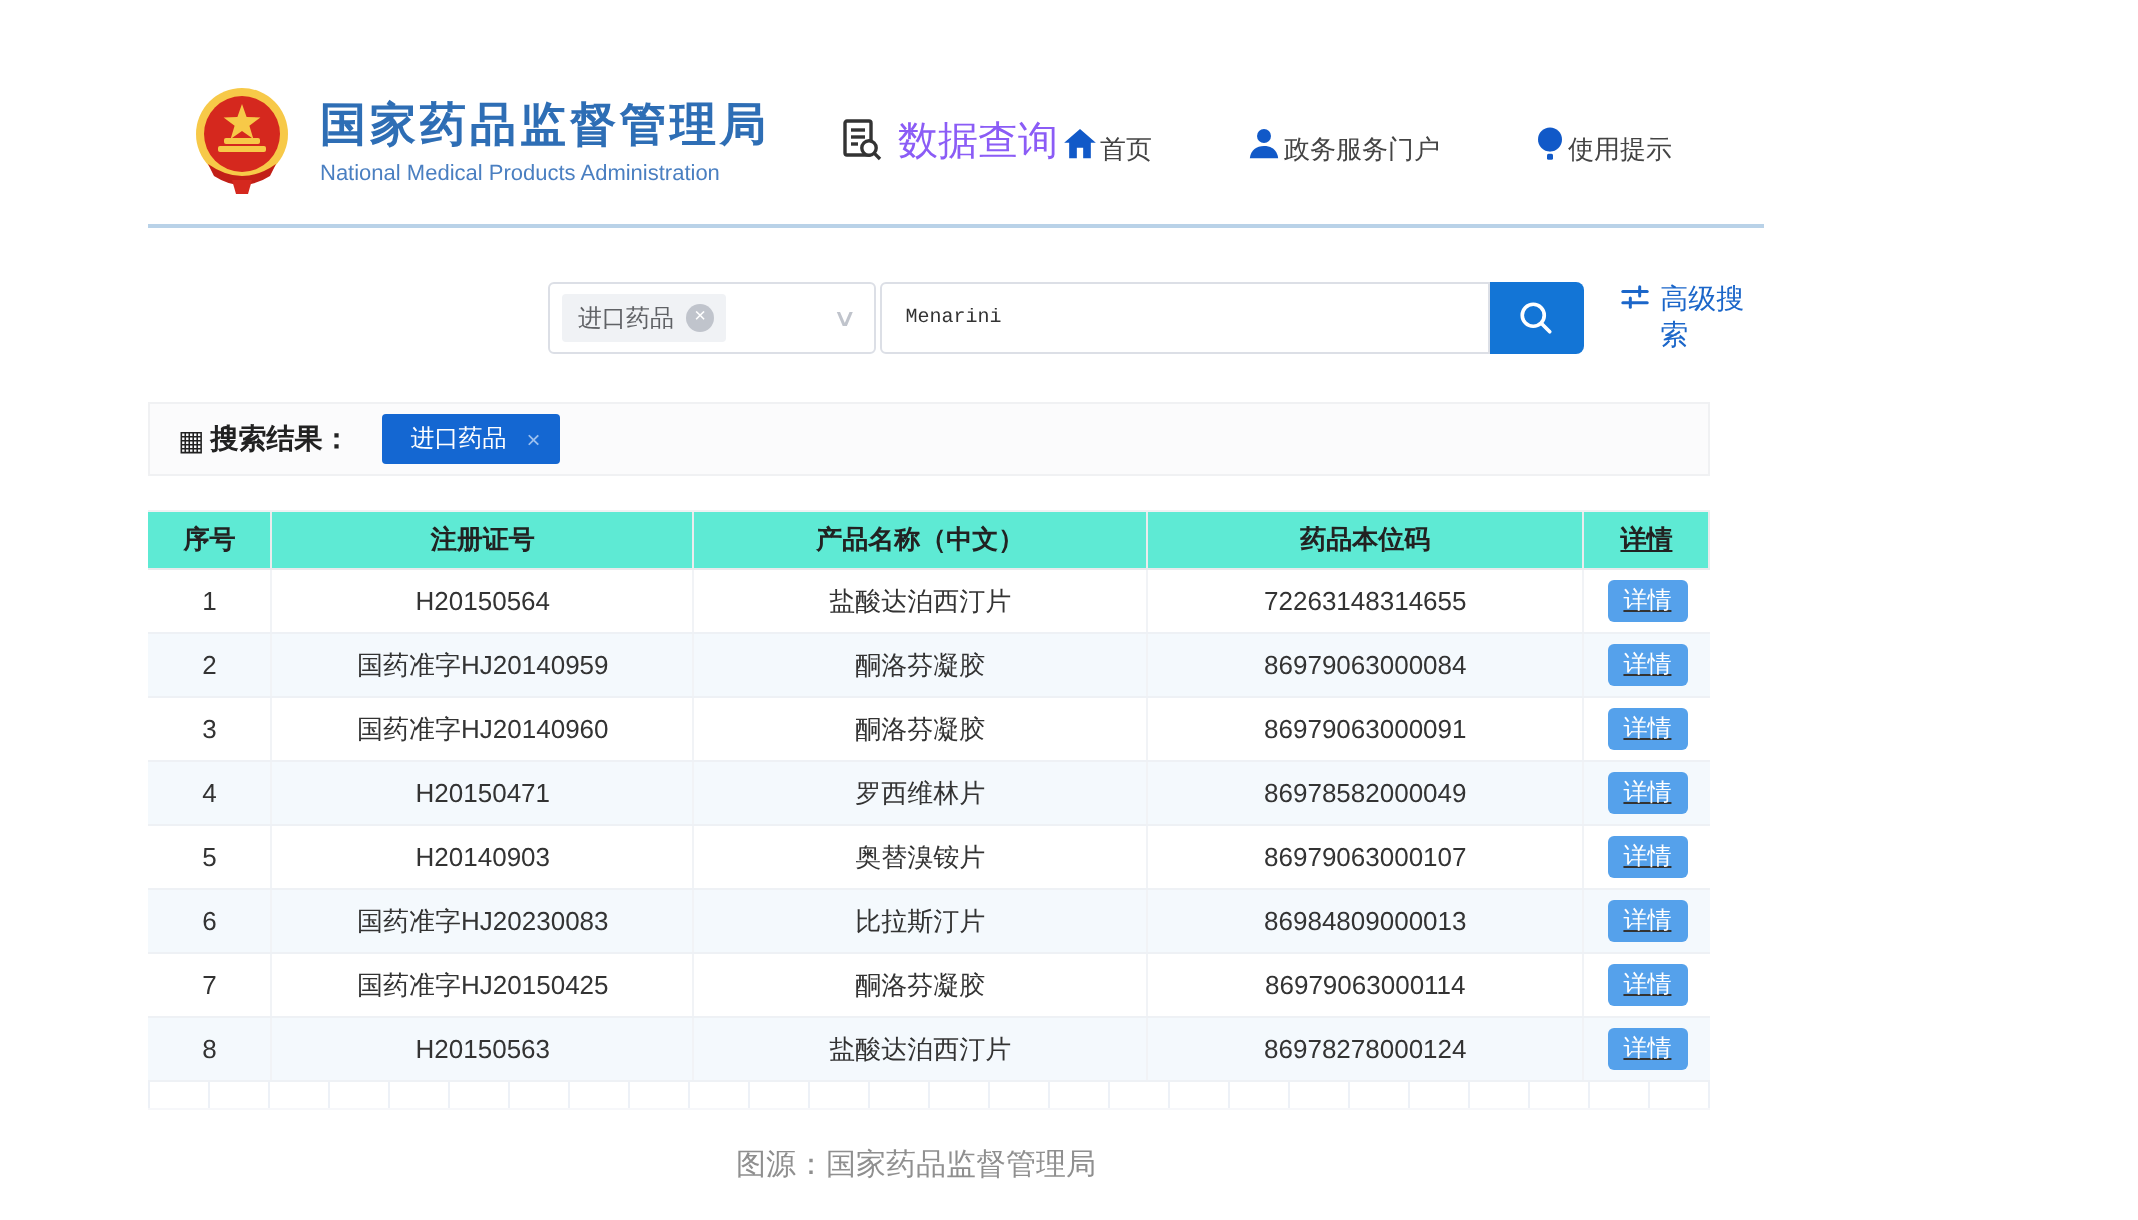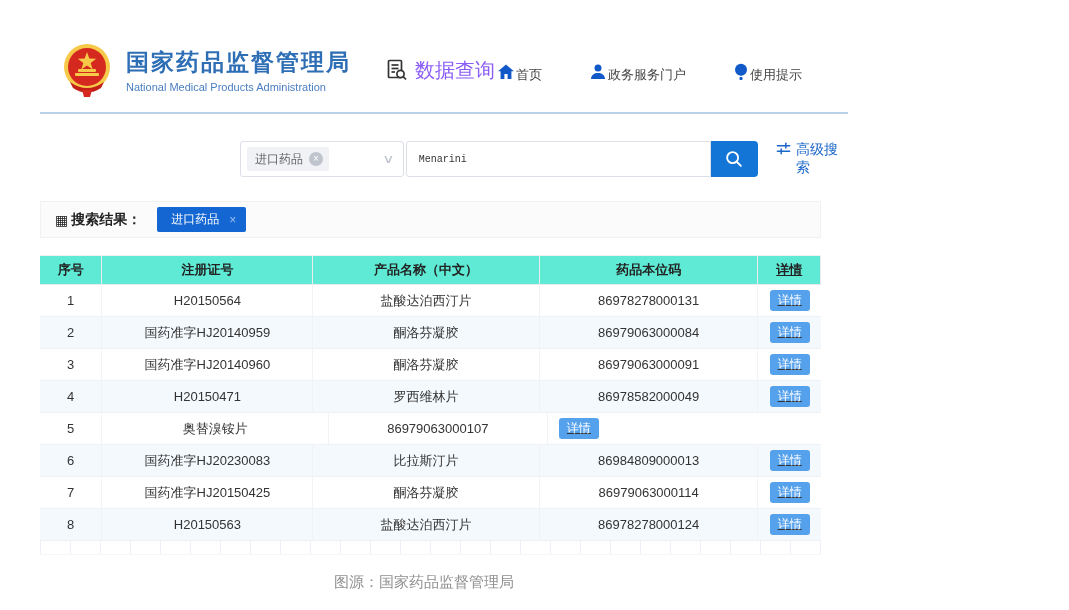--- a/index.html
+++ b/index.html
@@ -1,18 +1,18 @@
 <!DOCTYPE html>
 <html><head>
 <meta charset="utf-8">
 <style>
   * { margin:0; padding:0; box-sizing:border-box; }
   html,body { background:#fff; }
   body { font-family:"Liberation Sans","DejaVu Sans",sans-serif; }
-  .page { position:relative; width:848px; height:610px; background:#fff; overflow:hidden; }
+  .page { position:relative; width:848px; height:610px; background:#fff; overflow:hidden;margin-left:34px; }
 
   
   .header { display:flex; align-items:center; justify-content:space-between;
             padding:42px 46px 0 62px; }
   .brand { display:flex; align-items:center; }
   .logo { width:50px; height:56px; flex:0 0 auto; }
   .brand-text { margin-left:14px; }
   .brand-cn { font-size:23px; font-weight:bold; color:#2e6eb5; letter-spacing:2px; }
   .brand-en { font-size:11px; color:#4a7fc1; margin-top:3px; }
   .app-title { display:flex; align-items:center; margin-left:34px; color:#8b5cf6;
@@ -186,21 +186,21 @@
       <div class="td c1">注册证号</div>
       <div class="td c2">产品名称（中文）</div>
       <div class="td c3">药品本位码</div>
       <div class="td c4">详情</div>
     </div>
 
     <div class="tr">
       <div class="td c0">1</div>
       <div class="td c1">H20150564</div>
       <div class="td c2">盐酸达泊西汀片</div>
-      <div class="td c3">86978278000131</div>
+      <div class="td c3">72263148314655</div>
       <div class="td c4">
           <button class="detail-btn">详情</button>
         </div>
     </div>
     <div class="tr even">
       <div class="td c0">2</div>
       <div class="td c1">国药准字HJ20140959</div>
       <div class="td c2">酮洛芬凝胶</div>
       <div class="td c3">86979063000084</div>
       <div class="td c4">
@@ -220,20 +220,21 @@
       <div class="td c0">4</div>
       <div class="td c1">H20150471</div>
       <div class="td c2">罗西维林片</div>
       <div class="td c3">86978582000049</div>
       <div class="td c4">
           <button class="detail-btn">详情</button>
         </div>
     </div>
     <div class="tr">
       <div class="td c0">5</div>
+      <div class="td c1">H20140903</div>
       <div class="td c2">奥替溴铵片</div>
       <div class="td c3">86979063000107</div>
       <div class="td c4">
           <button class="detail-btn">详情</button>
         </div>
     </div>
     <div class="tr even">
       <div class="td c0">6</div>
       <div class="td c1">国药准字HJ20230083</div>
       <div class="td c2">比拉斯汀片</div>

